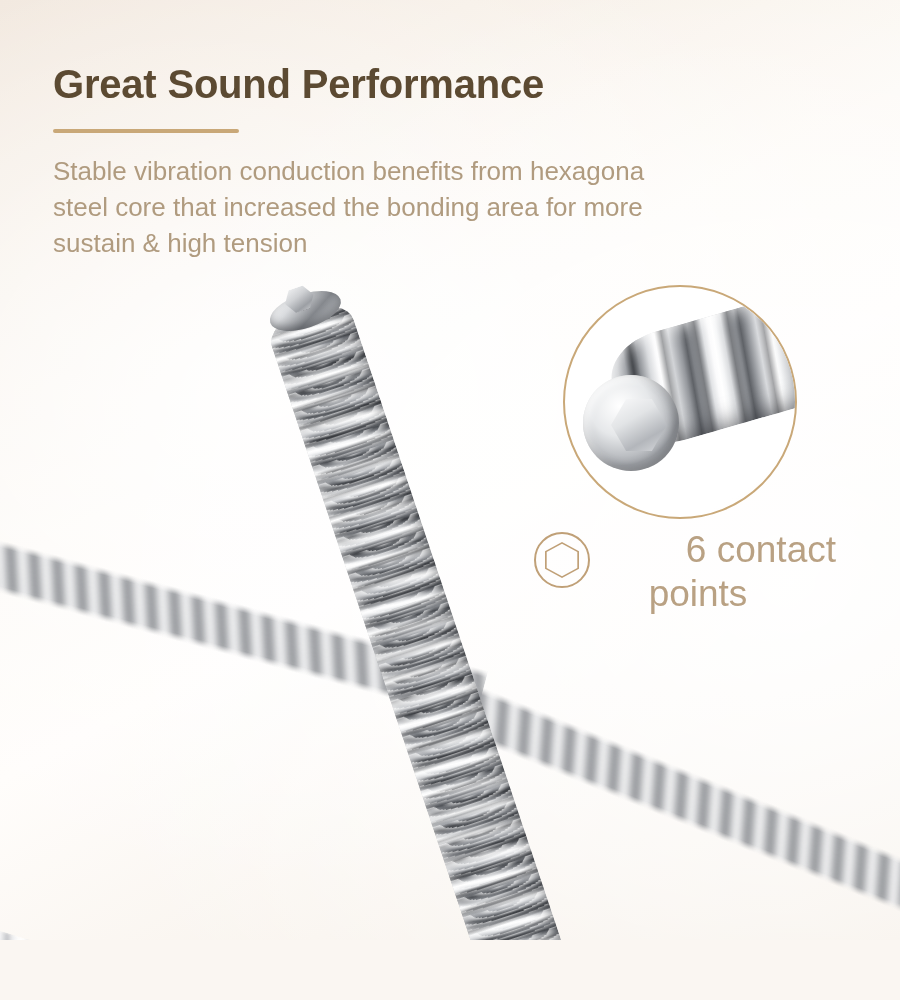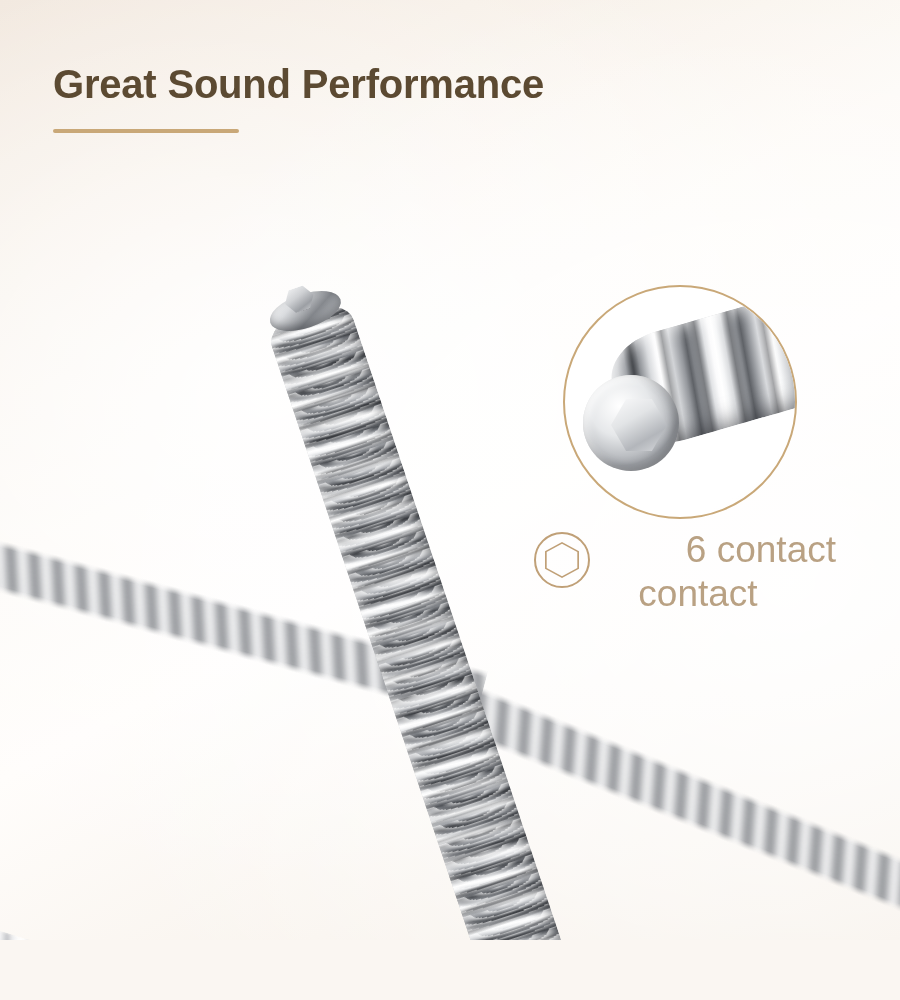--- a/index.html
+++ b/index.html
@@ -268,23 +268,28 @@
   </div>
 
   <div class="callout">
     <div class="zoomcoil"></div>
     <div class="zoom-endface"></div>
     <div class="zoom-hex"></div>
   </div>
 
   <div class="headline">Great Sound Performance</div>
   <div class="accent-rule"></div>
+  <div class="subcopy">
+    <div>Stable vibration conduction benefits from hexagona</div>
+    <div>steel core that increased the bonding area for more</div>
+    <div>sustain &amp; high tension</div>
+  </div>
 
   <div class="cp-icon">
     <div class="ring"></div>
     <div class="hexinner"></div>
   </div>
   <div class="cp-text">
     <span class="l1">6 contact</span>
-    <span class="l2">contact</span>
+    <span class="l2">points</span>
   </div>
 
 </div>
 
 </body></html>

